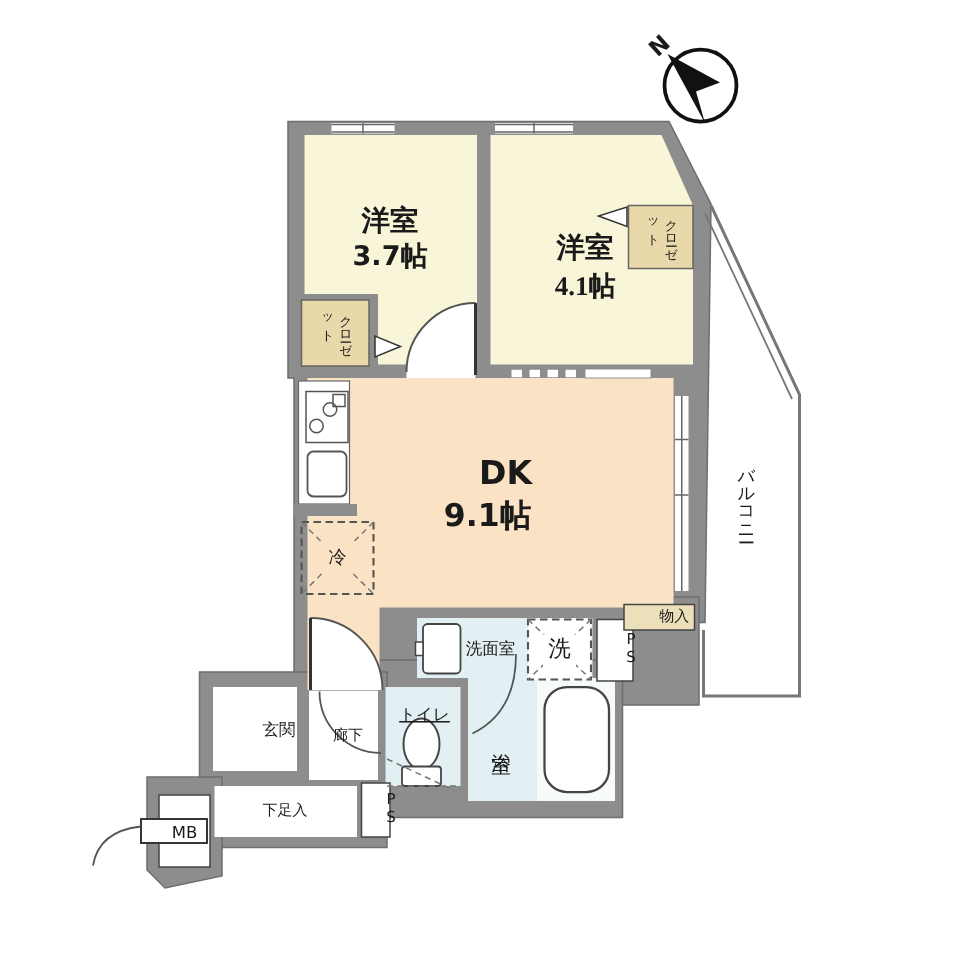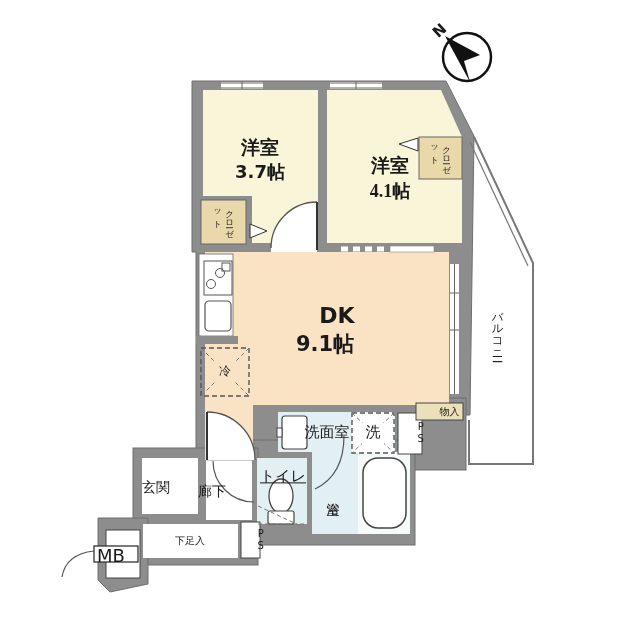--- a/index.html
+++ b/index.html
@@ -10,21 +10,21 @@
   }
   #plan-svg{position:absolute;left:0;top:0;}
   .lbl{
     position:absolute;color:#1a1a1a;white-space:nowrap;
     transform:translate(-50%,-50%);line-height:1.15;text-align:center;
   }
   .room-name{font-size:19px;font-weight:600;}
   .room-size{font-size:18px;font-weight:600;}
   .dk-name{font-size:22px;font-weight:600;}
   .dk-size{font-size:21px;font-weight:600;}
-  .small{font-size:15px;font-weight:500;}
+  .small{font-size:11px;font-weight:500;}
   .tiny{font-size:10px;font-weight:500;padding-left:21px;}
   .vert{writing-mode:vertical-rl;}
   .vert-upright{writing-mode:vertical-rl;text-orientation:upright;letter-spacing:1px;}
   .closet-lbl{
     position:absolute;writing-mode:vertical-rl;font-size:8.5px;line-height:12px;
     color:#1a1a1a;transform:none;white-space:normal;text-align:start;
     display:flex;align-items:center;justify-content:center;
   }
   .north{font-size:15px;font-weight:700;transform:translate(-50%,-50%) rotate(-42deg);}
 </style>
@@ -173,19 +173,19 @@
 <div class="lbl" style="left:225px;top:372px;font-size:12px;">冷</div>
 
 <div class="lbl small" style="left:327px;top:433px;">洗面室</div>
 <div class="lbl" style="left:373px;top:433px;font-size:15px;">洗</div>
 <div class="lbl tiny vert-upright" style="left:410px;top:433px;">PS</div>
 <div class="lbl tiny" style="left:439px;top:412px;">物入</div>
 
 <div class="lbl small" style="left:283px;top:477px;text-decoration:underline;">トイレ</div>
 <div class="lbl vert" style="left:332px;top:492px;font-size:13px;">浴室</div>
 
-<div class="lbl" style="left:156px;top:487px;font-size:14px;">玄関</div>
-<div class="lbl" style="left:212px;top:491px;font-size:14px;">廊下</div>
+<div class="lbl" style="left:186px;top:487px;font-size:11px;">玄関</div>
+<div class="lbl" style="left:232px;top:491px;font-size:10px;">廊下</div>
 <div class="lbl" style="left:190px;top:541px;font-size:10px;">下足入</div>
-<div class="lbl" style="left:111px;top:556px;font-size:18px;">MB</div>
+<div class="lbl" style="left:123px;top:556px;font-size:11px;">MB</div>
 <div class="lbl tiny vert-upright" style="left:250px;top:540px;">PS</div>
 
 </div>
 
 </body></html>

